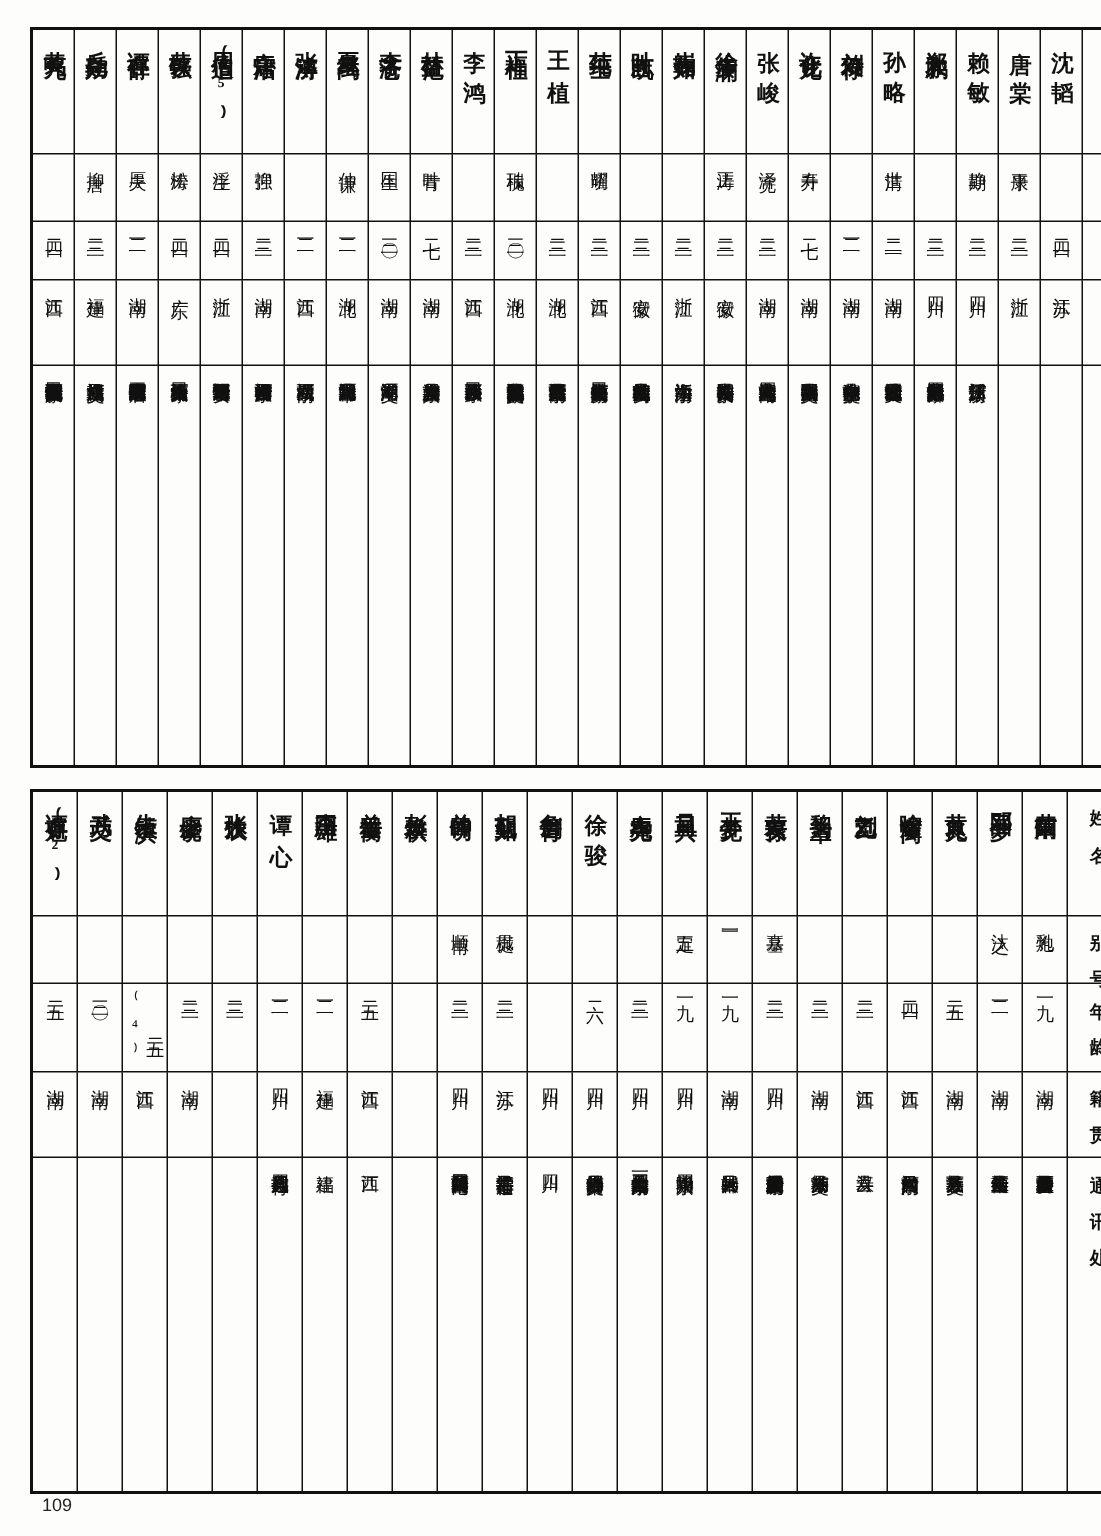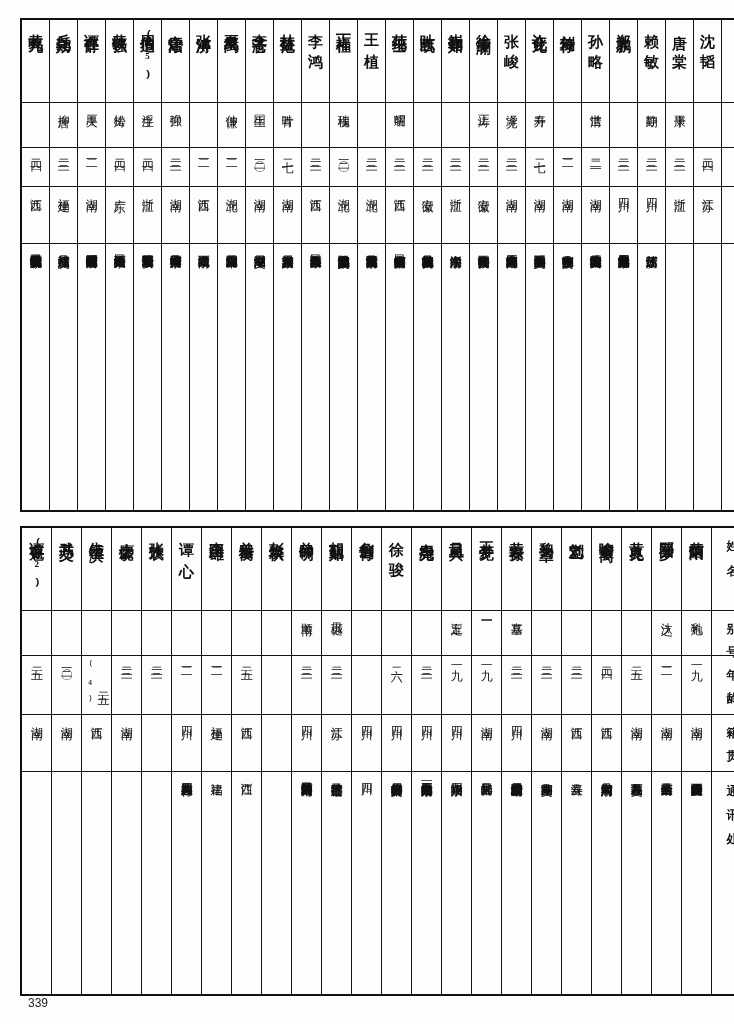--- a/index.html
+++ b/index.html
@@ -896,14 +896,14 @@
               <div class="v">蓝山县西正街炳盛堂转舜乡大桥</div>
             </td>
         <td class="hdr">
               <div class="v">通 讯 处</div>
             </td>
       </tr>
     </tbody>
       </table>
   </div>
 
-  <div class="pagenum">339</div>
+  <div class="pagenum">109</div>
 </div>
 
 </body></html>

